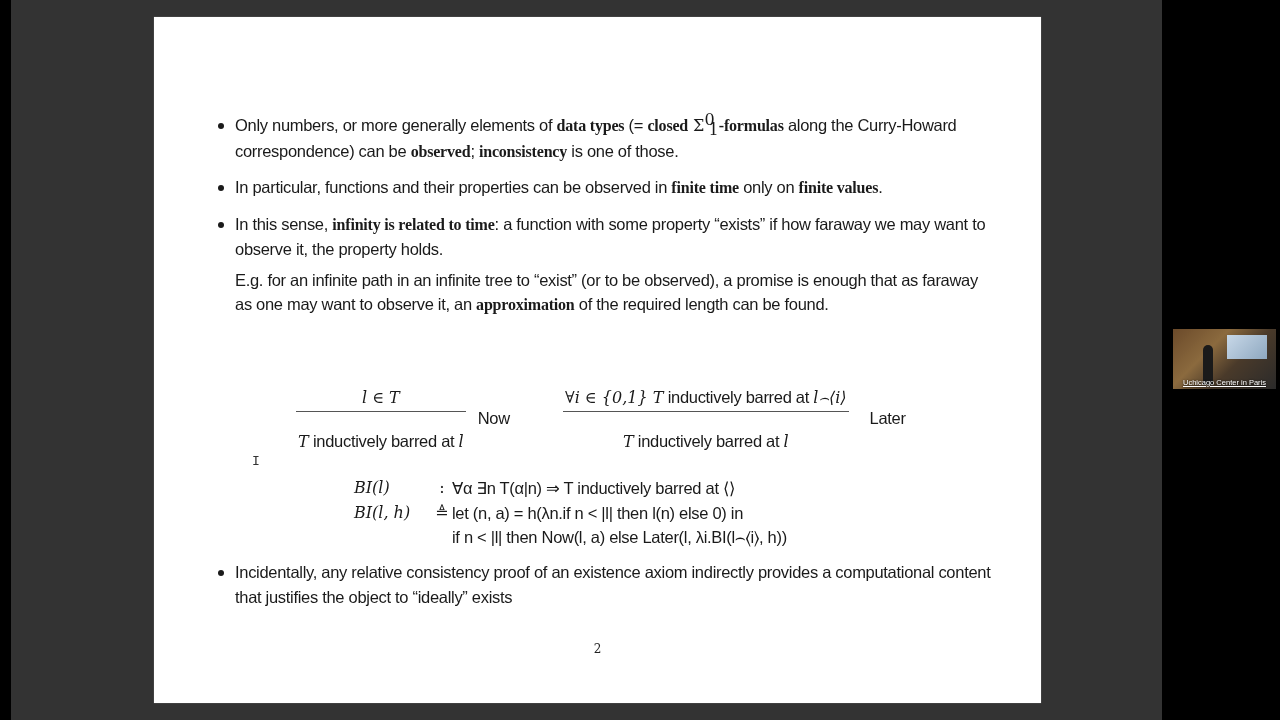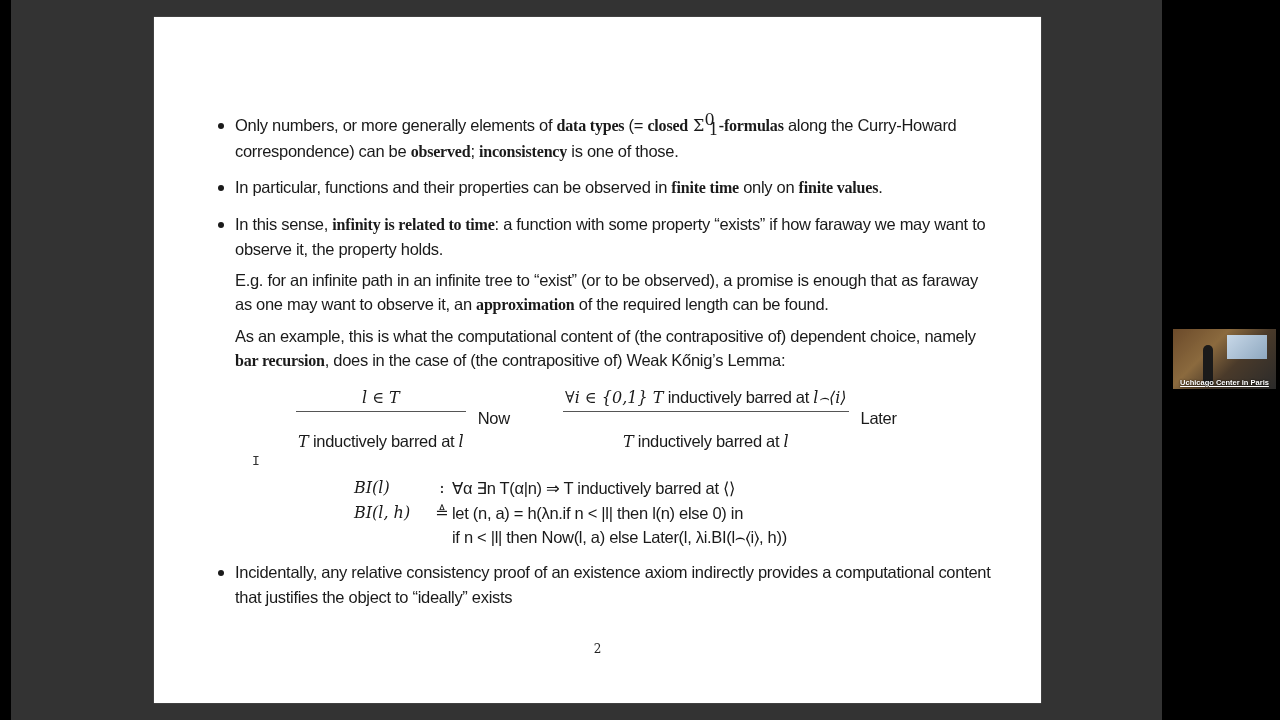--- a/index.html
+++ b/index.html
@@ -73,21 +73,20 @@
   }
   .cursor {
     position: absolute; left: 98px; top: 437px; width: 7px; height: 14px;
     color: #333; font-size: 13px; font-family: "DejaVu Sans Mono", monospace; line-height: 14px;
   }
 
   .video-thumb {
     position: absolute; left: 1173px; top: 329px; width: 103px; height: 60px;
     background: linear-gradient(135deg, #6b4a2a 0%, #8b6a3e 35%, #4a3a2a 60%, #2a2a2a 100%);
     overflow: hidden;
-    font-weight: bold;
   }
   .video-thumb .screen {
     position: absolute; left: 54px; top: 6px; width: 40px; height: 24px;
     background: linear-gradient(135deg, #c8d8e8, #8ea8c0);
   }
   .video-thumb .person {
     position: absolute; left: 30px; top: 16px; width: 10px; height: 40px;
     background: #1a1a1a; border-radius: 5px 5px 0 0;
   }
   .video-thumb .caption {
@@ -115,35 +114,32 @@
 
       <div class="bullet" style="margin-bottom:6px">
         <span class="dot"></span>
         <span>In this sense, </span><span class="b">infinity is related to time</span><span>: a function with some property “exists” if how faraway we may want to observe it, the property holds.</span>
       </div>
 
       <div class="para">
         <span>E.g. for an infinite path in an infinite tree to “exist” (or to be observed), a promise is enough that as faraway as one may want to observe it, an </span><span class="b">approximation</span><span> of the required length can be found.</span>
       </div>
 
-      <div class="para">
-        <span>As an example, this is what the computational content of (the contrapositive of) dependent choice, namely </span><span class="b">bar recursion</span><span>, does in the case of (the contrapositive of) Weak Kőnig’s Lemma:</span>
-      </div>
     </div>
 
     <div class="rules">
       <div class="rule" style="left:0;">
         <div class="frac">
           <div class="num m">l ∈ T</div>
           <div class="den"><span class="m">T</span><span> inductively barred at </span><span class="m">l</span></div>
         </div>
         <span class="name">Now</span>
       </div>
 
-      <div class="rule" style="left:267px;">
+      <div class="rule" style="left:267px;gap:9px;">
         <div class="frac">
           <div class="num"><span class="m">∀i ∈ {0,1}  T</span><span> inductively barred at </span><span class="m">l⌢⟨i⟩</span></div>
           <div class="den" style="align-self:stretch;text-align:center"><span class="m">T</span><span> inductively barred at </span><span class="m">l</span></div>
         </div>
         <span class="name">Later</span>
       </div>
     </div>
 
     <div class="bi">
       <div class="bi-row">

